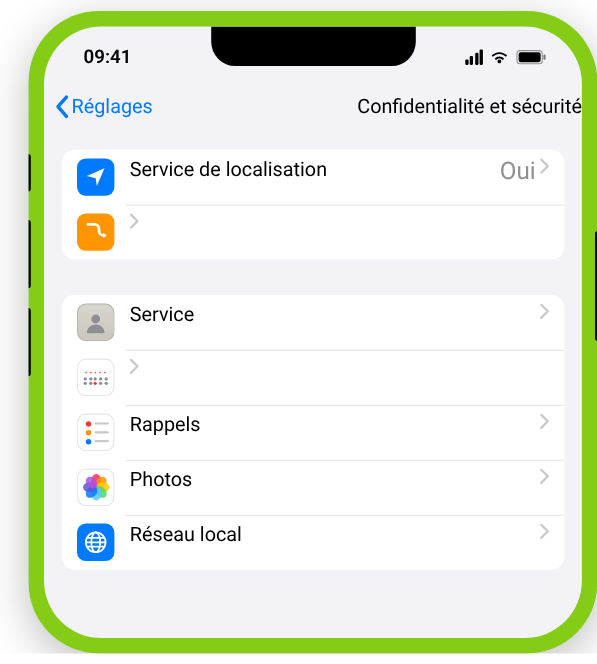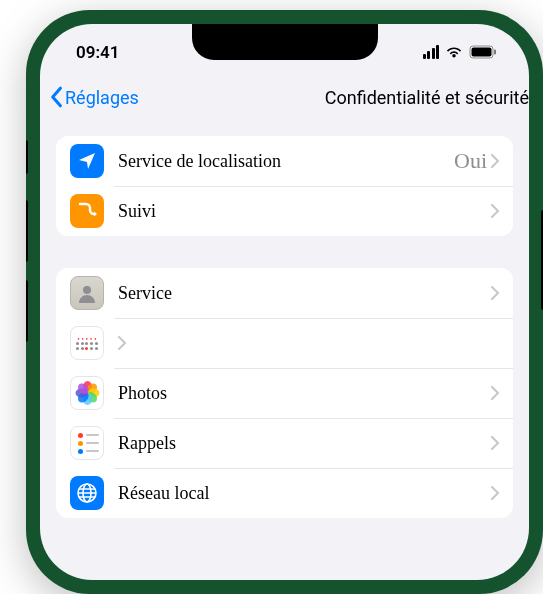--- a/index.html
+++ b/index.html
@@ -6,21 +6,21 @@
     body {
       background: #fff;
       font-family: -apple-system, BlinkMacSystemFont, "Segoe UI", Roboto, Helvetica, Arial, sans-serif;
       display: flex;
       justify-content: center;
       padding-top: 10px;
     }
     .phone {
       width: 520px;
       height: 584px;
-      background: #14532d;
+      background: #84cc16;
       border-radius: 64px;
       padding: 14px;
       position: relative;
       box-shadow: 0 10px 40px rgba(0,0,0,0.25);
       overflow: hidden;
       margin-left: 26px;
     }
     .side-btn {
       position: absolute;
       background: #000;
@@ -96,26 +96,24 @@
     }
     .content { padding: 16px; }
     .group {
       background: #fff;
       border-radius: 12px;
       overflow: hidden;
       margin-bottom: 32px;
     }
     .row {
       display: flex;
-      align-items: center;
       min-height: 50px;
       padding: 8px 14px 8px 14px;
       position: relative;
       cursor: pointer;
-      font-family: Liberation Serif, serif;
     }
     .row + .row::before {
       content: "";
       position: absolute;
       top: 0;
       left: 58px;
       right: 0;
       height: 1px;
       background: #e5e5ea;
     }
@@ -224,21 +222,20 @@
             </svg>
         </div>
 
         <div class="row">
           <div class="app-icon ic-tracking">
             <svg width="22" height="22" viewBox="0 0 22 22">
                 <path d="M4 4 h6 a4 4 0 0 1 4 4 v2 a4 4 0 0 0 4 4 h0" stroke="#fff" stroke-width="2.5" fill="none" stroke-linecap="round"></path>
                 <polygon points="18,11.5 21,14 18,16.5" fill="#fff"></polygon>
               </svg>
           </div>
-          <div class="row-label">Suivi</div>
           <svg class="chevron" width="8" height="14" viewBox="0 0 8 14">
               <path d="M1 1 L7 7 L1 13" stroke="#c7c7cc" stroke-width="2" fill="none" stroke-linecap="round" stroke-linejoin="round"></path>
             </svg>
         </div>
 
       </div>
 
       <div class="group">
 
         <div class="row">
@@ -263,39 +260,20 @@
                 <span></span>
                 <span></span>
                 <span></span>
               <span></span>
                 <span></span>
                 <span class="red"></span>
                 <span></span>
                 <span></span>
             </div>
           </div>
-          <svg class="chevron" width="8" height="14" viewBox="0 0 8 14">
-              <path d="M1 1 L7 7 L1 13" stroke="#c7c7cc" stroke-width="2" fill="none" stroke-linecap="round" stroke-linejoin="round"></path>
-            </svg>
-        </div>
-
-        <div class="row">
-          <div class="app-icon ic-photos">
-            <div class="photos-flower">
-              <div class="petal" style="background:#ff2d55;transform:rotate(0deg)"></div>
-              <div class="petal" style="background:#ff9500;transform:rotate(45deg)"></div>
-              <div class="petal" style="background:#ffcc00;transform:rotate(90deg)"></div>
-              <div class="petal" style="background:#4cd964;transform:rotate(135deg)"></div>
-              <div class="petal" style="background:#5ac8fa;transform:rotate(180deg)"></div>
-              <div class="petal" style="background:#007aff;transform:rotate(225deg)"></div>
-              <div class="petal" style="background:#5856d6;transform:rotate(270deg)"></div>
-              <div class="petal" style="background:#af52de;transform:rotate(315deg)"></div>
-            </div>
-          </div>
-          <div class="row-label">Photos</div>
           <svg class="chevron" width="8" height="14" viewBox="0 0 8 14">
               <path d="M1 1 L7 7 L1 13" stroke="#c7c7cc" stroke-width="2" fill="none" stroke-linecap="round" stroke-linejoin="round"></path>
             </svg>
         </div>
 
         <div class="row">
           <div class="app-icon ic-reminders">
             <div class="rem-line">
                 <span class="rem-dot" style="background:#ff3b30"></span>
                 <span class="rem-bar"></span>
@@ -308,20 +286,39 @@
                 <span class="rem-dot" style="background:#007aff"></span>
                 <span class="rem-bar"></span>
               </div>
           </div>
           <div class="row-label">Rappels</div>
           <svg class="chevron" width="8" height="14" viewBox="0 0 8 14">
               <path d="M1 1 L7 7 L1 13" stroke="#c7c7cc" stroke-width="2" fill="none" stroke-linecap="round" stroke-linejoin="round"></path>
             </svg>
         </div>
 
+        <div class="row">
+          <div class="app-icon ic-photos">
+            <div class="photos-flower">
+              <div class="petal" style="background:#ff2d55;transform:rotate(0deg)"></div>
+              <div class="petal" style="background:#ff9500;transform:rotate(45deg)"></div>
+              <div class="petal" style="background:#ffcc00;transform:rotate(90deg)"></div>
+              <div class="petal" style="background:#4cd964;transform:rotate(135deg)"></div>
+              <div class="petal" style="background:#5ac8fa;transform:rotate(180deg)"></div>
+              <div class="petal" style="background:#007aff;transform:rotate(225deg)"></div>
+              <div class="petal" style="background:#5856d6;transform:rotate(270deg)"></div>
+              <div class="petal" style="background:#af52de;transform:rotate(315deg)"></div>
+            </div>
+          </div>
+          <div class="row-label">Photos</div>
+          <svg class="chevron" width="8" height="14" viewBox="0 0 8 14">
+              <path d="M1 1 L7 7 L1 13" stroke="#c7c7cc" stroke-width="2" fill="none" stroke-linecap="round" stroke-linejoin="round"></path>
+            </svg>
+        </div>
+
 
         <div class="row">
           <div class="app-icon ic-network">
             <svg width="22" height="22" viewBox="0 0 22 22">
                 <circle cx="11" cy="11" r="9" fill="none" stroke="#fff" stroke-width="1.6"></circle>
                 <ellipse cx="11" cy="11" rx="4" ry="9" fill="none" stroke="#fff" stroke-width="1.6"></ellipse>
                 <line x1="2" y1="11" x2="20" y2="11" stroke="#fff" stroke-width="1.6"></line>
                 <line x1="3" y1="7" x2="19" y2="7" stroke="#fff" stroke-width="1.6"></line>
                 <line x1="3" y1="15" x2="19" y2="15" stroke="#fff" stroke-width="1.6"></line>
               </svg>

